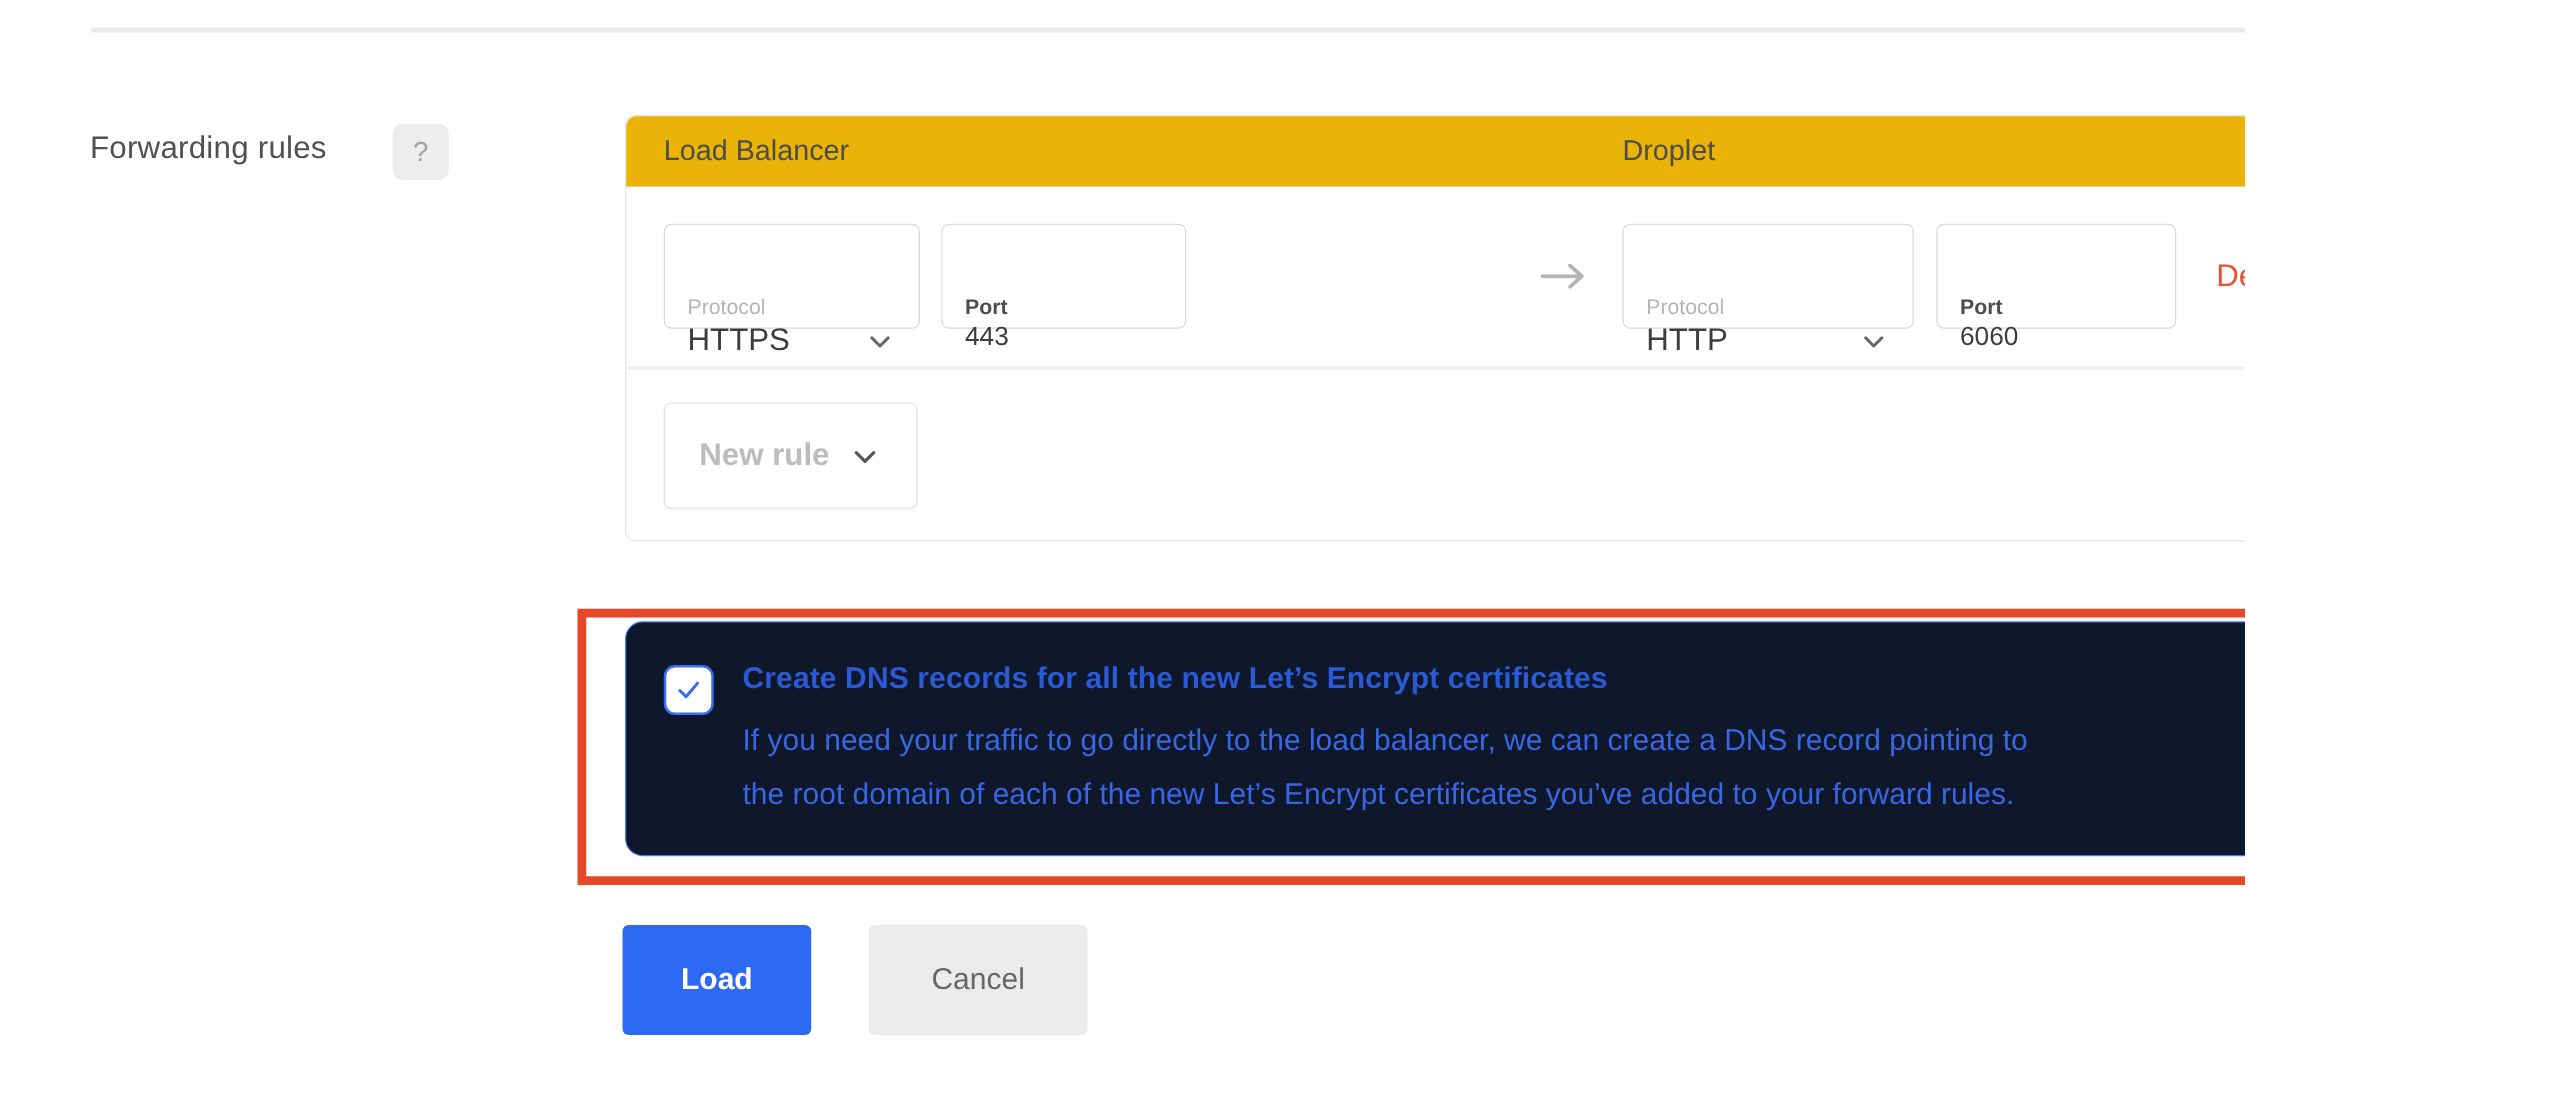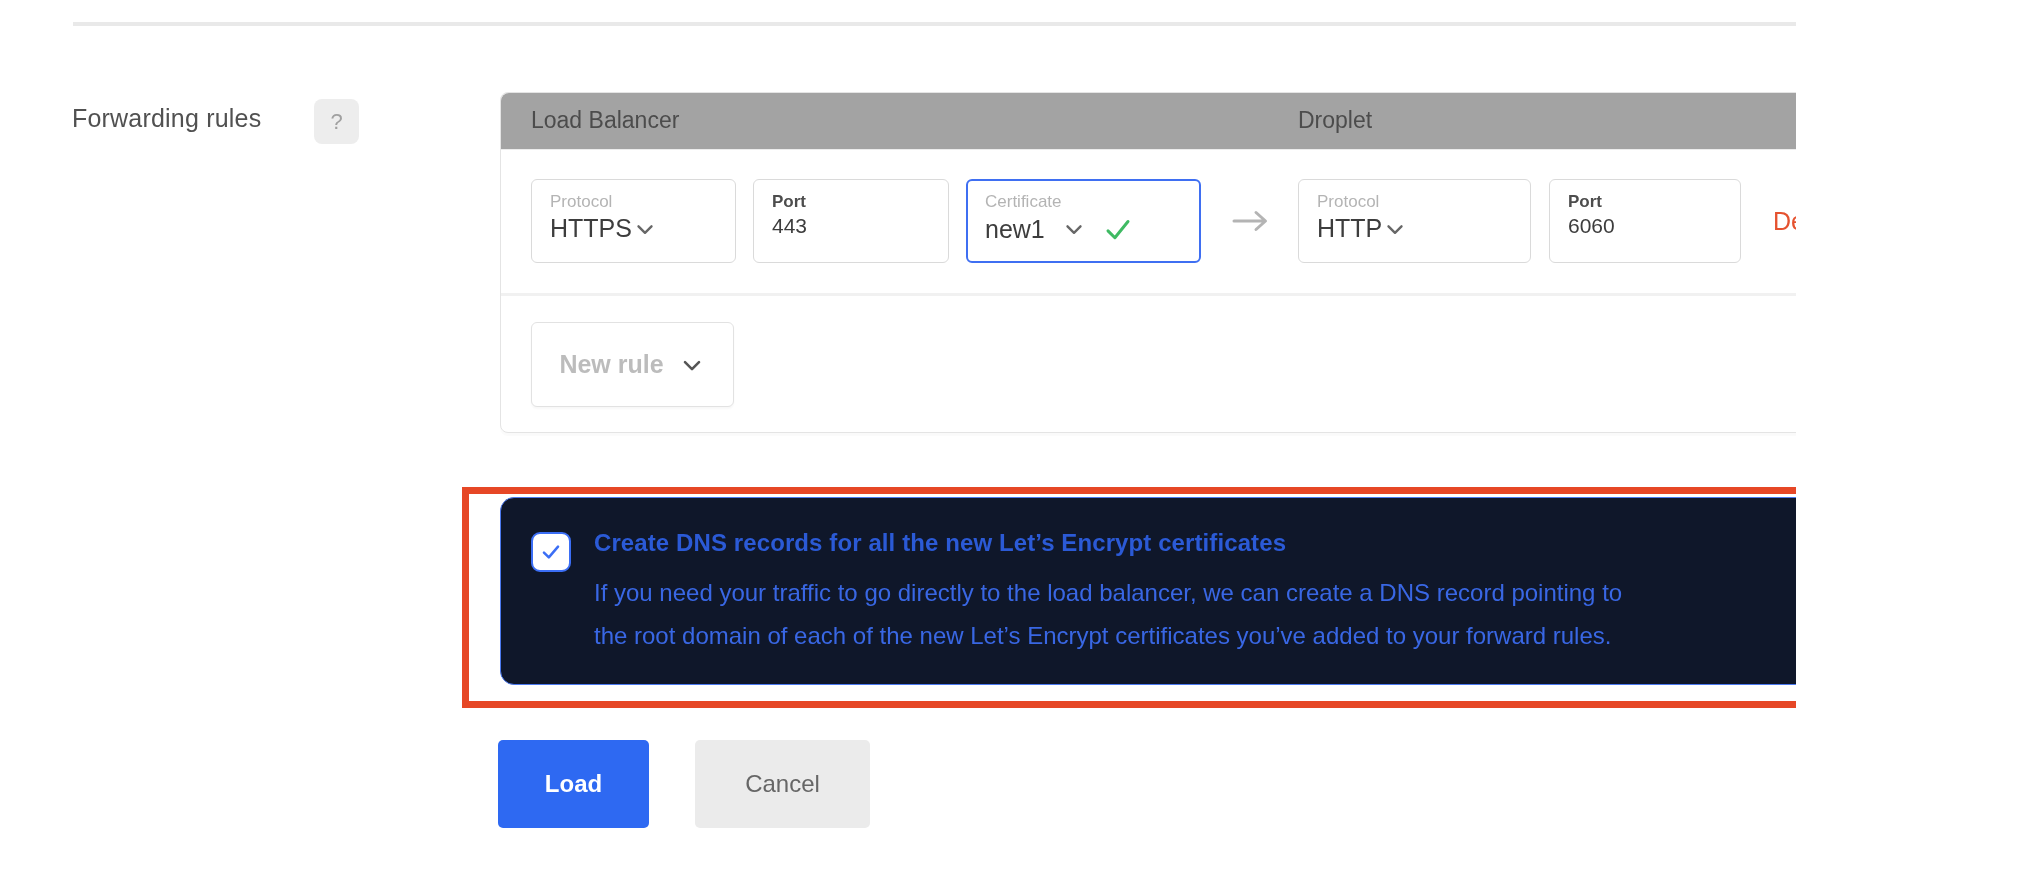--- a/index.html
+++ b/index.html
@@ -45,21 +45,21 @@
     width: 1388px; height: 341px;
     background: #ffffff;
     border: 1px solid #e4e4e4;
     border-radius: 8px;
     box-shadow: 0 3px 1px rgba(0,0,0,0.02);
   }
   .card-header {
     position: absolute;
     left: 0; top: 0; right: 0;
     height: 57px;
-    background: #a3a3a3;
+    background: #eab308;
     border-bottom: 1px solid #ececec;
     border-radius: 8px 8px 0 0;
   }
   .card-header .hdr-title {
     position: absolute;
     top: 14px;
     font-size: 23px;
     color: #4c4c4c;
     font-weight: 500;
   }
@@ -72,26 +72,28 @@
     border: 1px solid #dadada;
     border-radius: 6px;
     padding: 12px 18px 0 18px;
     cursor: pointer;
   }
   .field .lbl {
     display: block;
     font-size: 17px;
     line-height: 19px;
     margin-bottom: 3px;
+    margin-top: 44px;
   }
   .lbl-muted { color: #b4b4b4; font-weight: 500; }
   .lbl-bold  { color: #4d4d4d; font-weight: 700; }
   .vrow {
     display: flex;
     align-items: center;
+    justify-content: space-between;
   }
   .vrow .val {
     font-size: 25px;
     color: #3d3d3d;
   }
   .chev { display: block; }
   .f-lb-protocol { left: 30px;  width: 205px; }
   .f-lb-port     { left: 252px; width: 196px; cursor: text; }
   .f-cert        { left: 465px; width: 235px; border: 2px solid #3f6ff2; padding: 11px 17px 0 17px; }
   .f-cert .vrow  { justify-content: flex-start; gap: 16px; }
@@ -235,32 +237,20 @@
       </div>
     </div>
 
     <div class="field f-lb-port">
       <span class="lbl lbl-bold">Port</span>
       <div class="vrow">
         <input class="port-input" type="text" value="443" style="">
       </div>
     </div>
 
-    <div class="field f-cert">
-      <span class="lbl lbl-muted">Certificate</span>
-      <div class="vrow">
-        <span class="val">new1</span>
-        <svg class="chev" width="26" height="26" viewBox="0 0 24 24">
-            <polyline points="6,9.5 12,15.5 18,9.5" fill="none" stroke="#676767" stroke-width="2.2" stroke-linecap="round" stroke-linejoin="round"></polyline>
-          </svg>
-        <svg class="chev" width="30" height="30" viewBox="0 0 24 24">
-            <polyline points="4,13.5 9.5,19 20,6" fill="none" stroke="#3fba63" stroke-width="2.4" stroke-linecap="round" stroke-linejoin="round"></polyline>
-          </svg>
-      </div>
-    </div>
 
     <div class="rule-arrow">
       <svg width="40" height="26" viewBox="0 0 40 26">
           <path d="M3 13 H33 M25 4.5 L34.5 13 L25 21.5" fill="none" stroke="#b4b4b4" stroke-width="3" stroke-linecap="round" stroke-linejoin="round"></path>
         </svg>
     </div>
 
     <div class="field f-d-protocol">
       <span class="lbl lbl-muted">Protocol</span>
       <div class="vrow">

